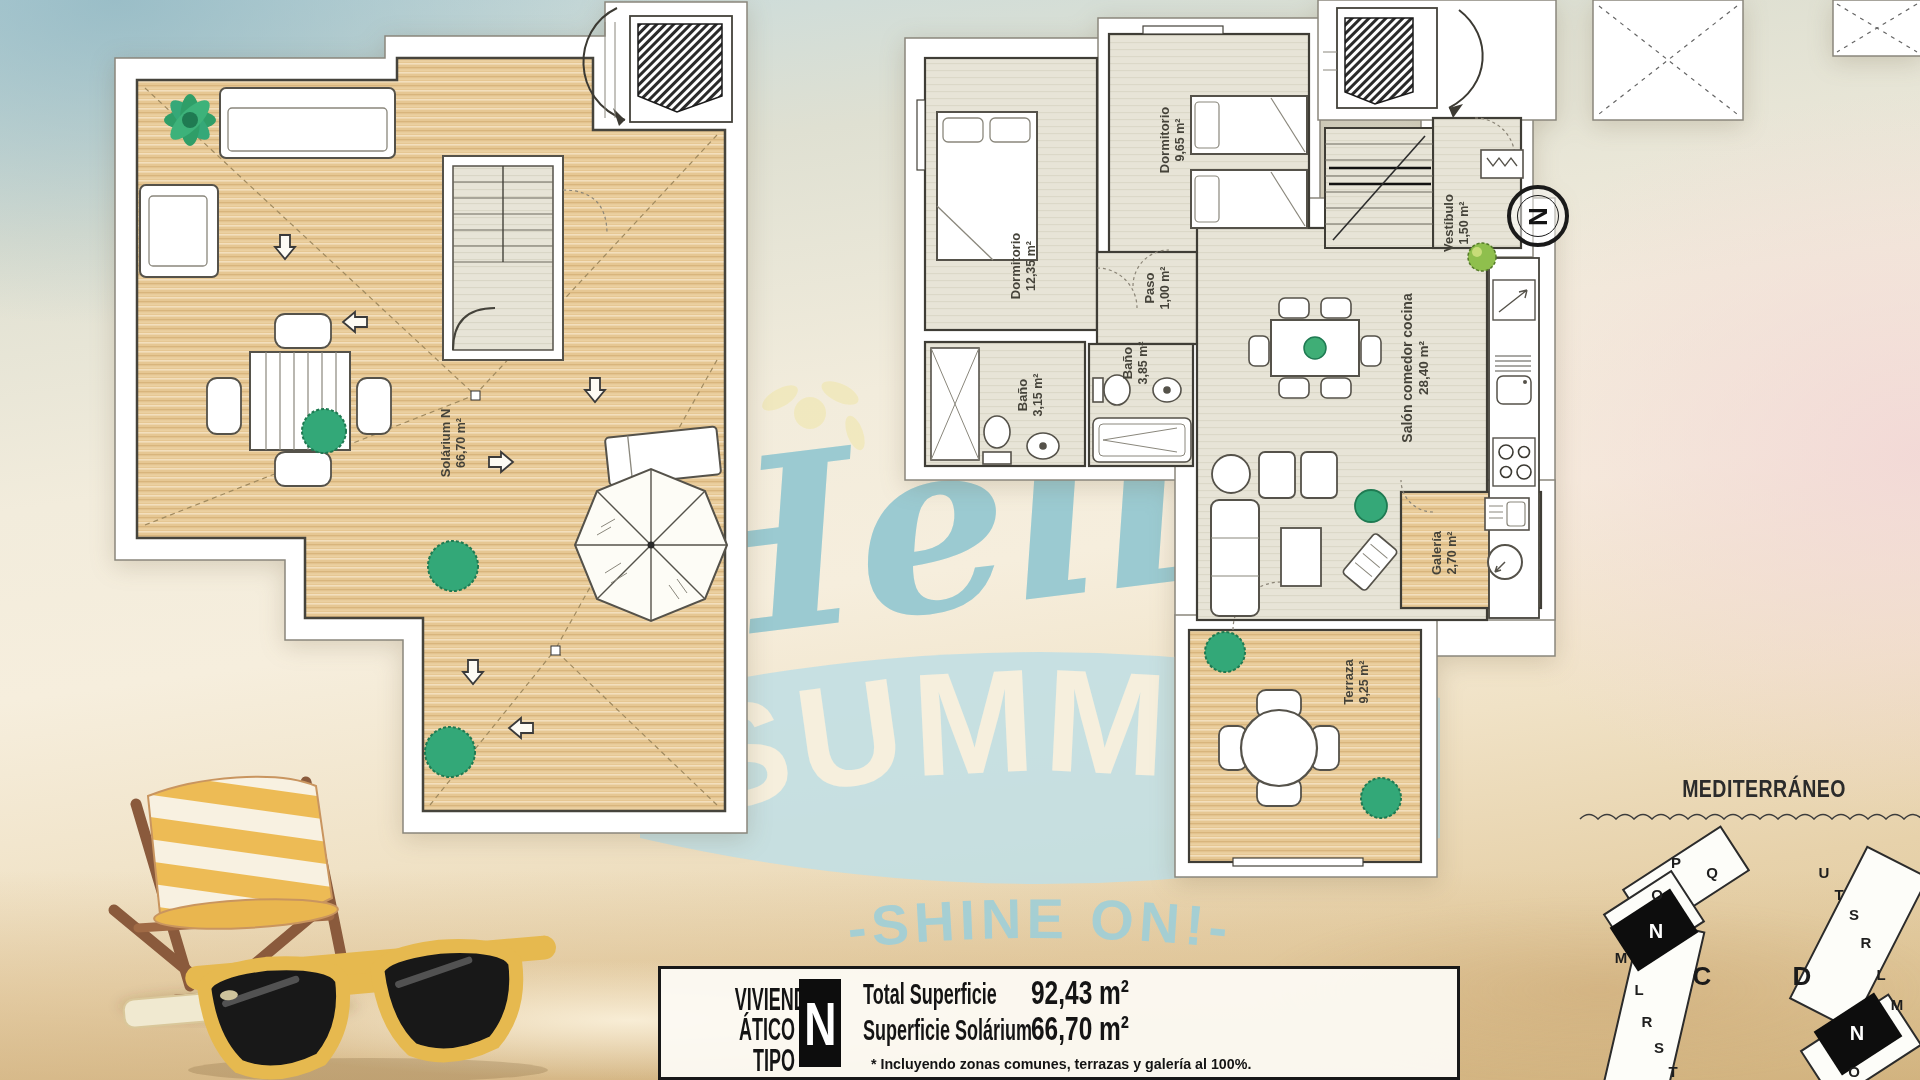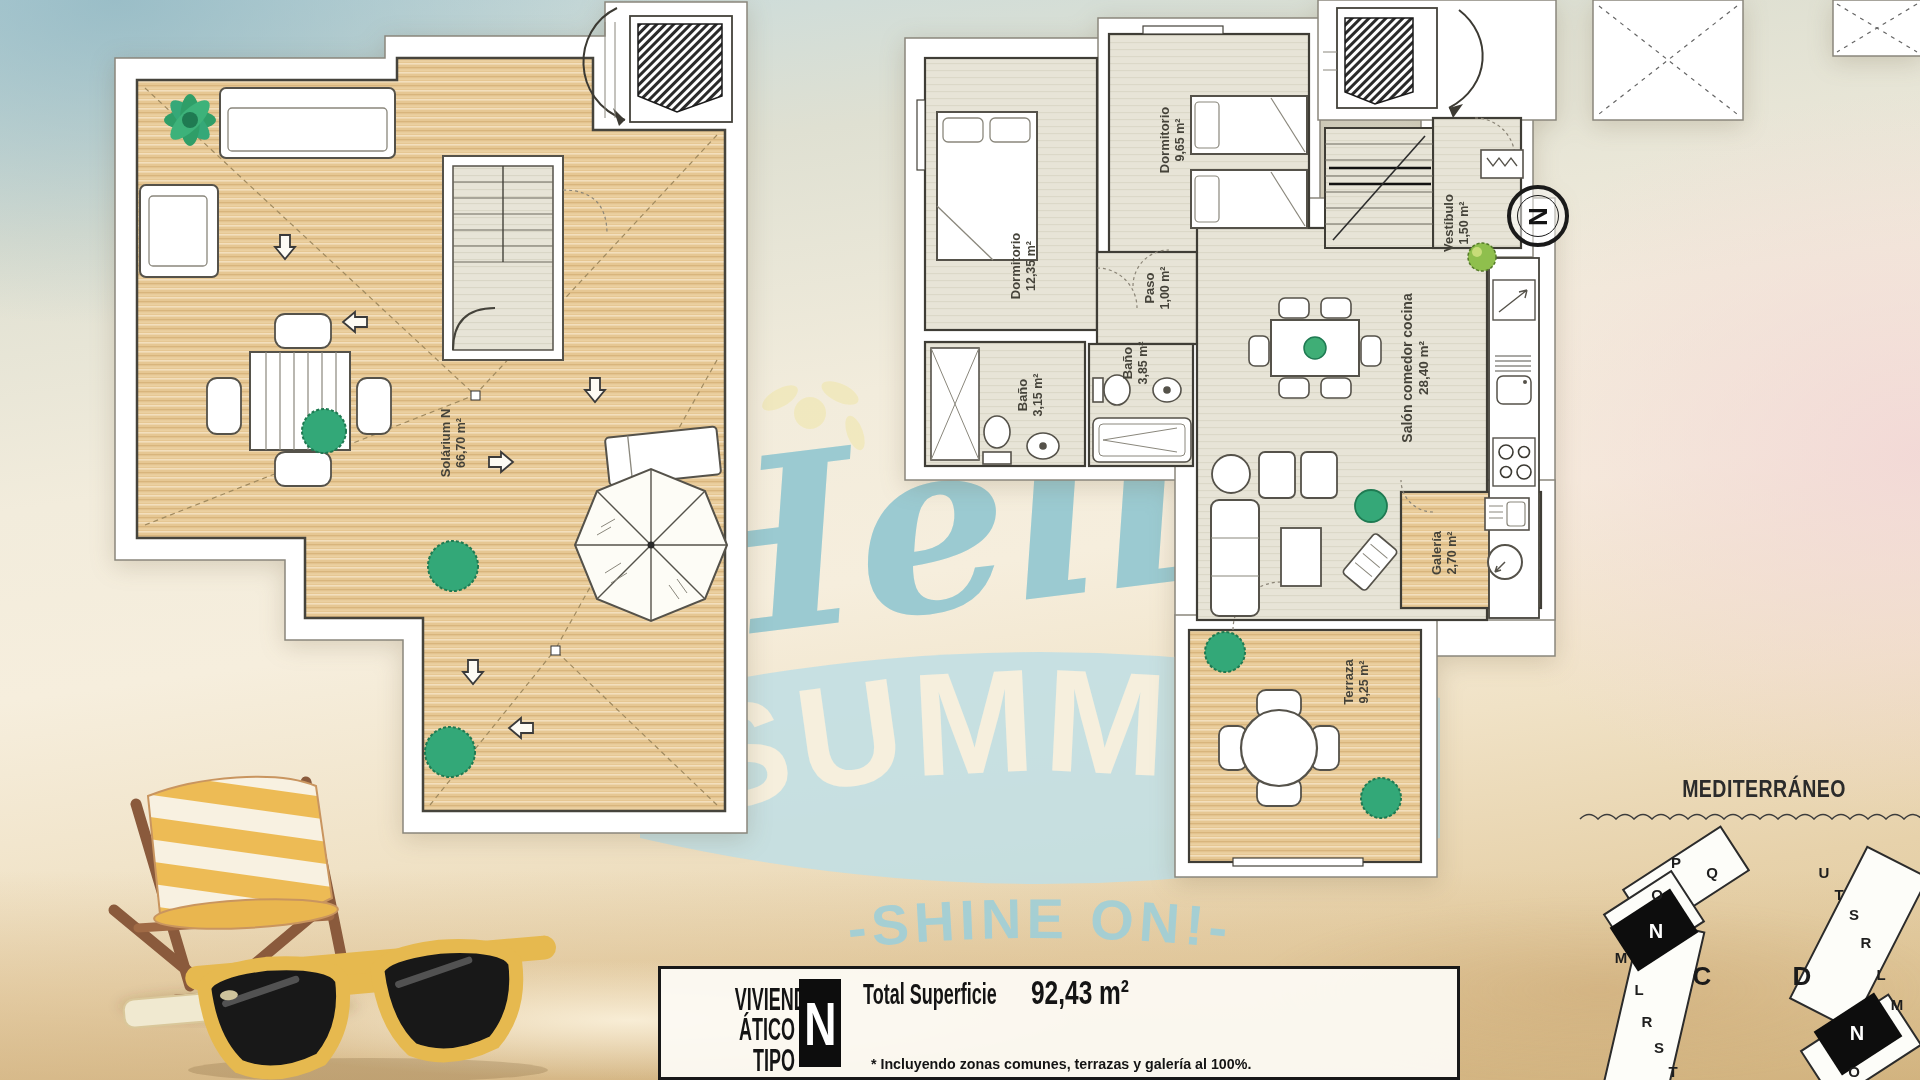--- a/index.html
+++ b/index.html
@@ -575,15 +575,19 @@
       <div>VIVIENDA</div>
       <div>ÁTICO TIPO</div>
     </div>
     <div class="ib-n">
       <span>N</span>
     </div>
     <div class="ib-row ib-row1">
       <span class="ib-lab">Total Superficie</span>
       <span class="ib-val">92,43 m²</span>
     </div>
+    <div class="ib-row ib-row2">
+      <span class="ib-lab">Superficie Solárium</span>
+      <span class="ib-val">66,70 m²</span>
+    </div>
     <div class="ib-foot">* Incluyendo zonas comunes, terrazas y galería al 100%.</div>
   </div>
 </div>
 
 </body></html>

